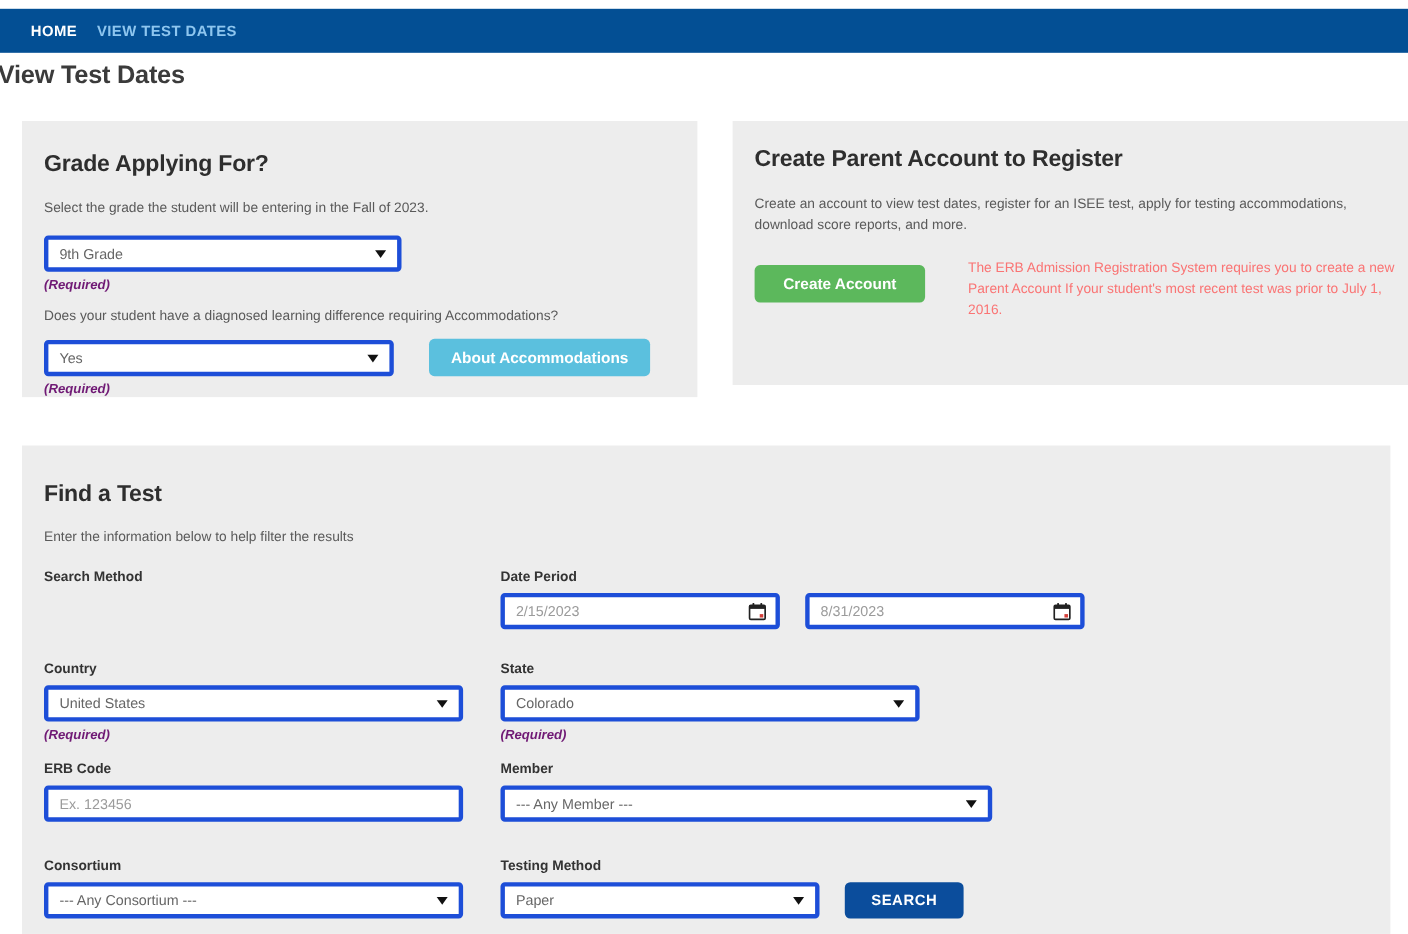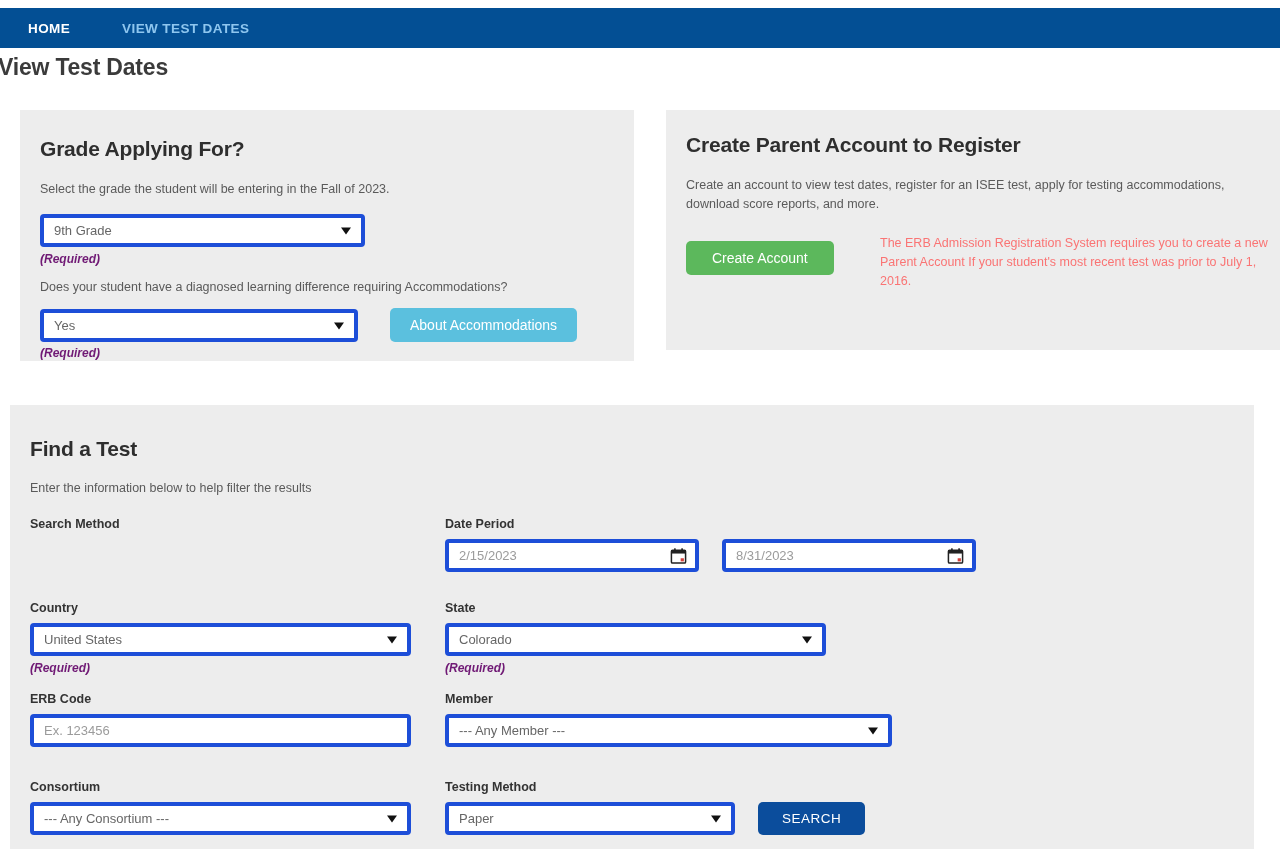--- a/index.html
+++ b/index.html
@@ -11,21 +11,20 @@
     overflow: hidden;
   }
 
   
   .navbar {
     position: absolute; left: 0; top: 8px;
     width: 1280px; height: 40px;
     background: #034f94;
     display: flex; align-items: center;
     padding-left: 28px;
-    gap: 34px;
   }
   .nav-link {
     font-size: 13.5px; font-weight: bold;
     letter-spacing: .4px;
     text-decoration: none;
     margin-right: 18px;
     white-space: nowrap;
   }
   .nav-link.home { color: #ffffff; }
   .nav-link.current { color: #8ec6ef; }
@@ -38,21 +37,21 @@
     letter-spacing: -0.2px;
   }
 
   
   .card {
     position: absolute;
     background: #ededed;
   }
   #card-grade  { left: 20px;  top: 110px; width: 614px; height: 251px; }
   #card-parent { left: 666px; top: 110px; width: 614px; height: 240px; }
-  #card-find   { left: 10px;  top: 405px; width: 1244px; height: 444px; }
+  #card-find   { left: 20px;  top: 405px; width: 1244px; height: 444px; }
 
   .card-title {
     font-size: 21px; font-weight: bold; color: #2e2e2e;
     margin: 0; padding: 0;
     letter-spacing: -0.2px;
   }
   .card-desc {
     font-size: 12.5px; color: #5a5a5a; line-height: 1.55;
     margin: 0;
   }
@@ -109,21 +108,21 @@
   .text-box .cal {
     position: absolute; right: 8px; top: 50%;
     transform: translateY(-50%);
     width: 17px; height: 17px;
   }
   .placeholder { color: #9b9b9b; }
 
   
   .btn {
     border: none; border-radius: 5px;
-    color: #ffffff; font-weight: normal;
+    color: #ffffff; font-weight: bold;
     cursor: pointer;
     display: inline-flex; align-items: center; justify-content: center;
     white-space: nowrap;
   }
   .btn-info { background: #5bc0de; font-size: 14px; height: 34px; padding: 0 20px; }
   .btn-success { background: #5cb85c; font-size: 14px; height: 34px; padding: 0 26px; }
   .btn-primary { background: #0b4d9c; font-size: 13.5px; height: 33px; padding: 0 24px;
                  letter-spacing: .5px; }
   .col-label { position: absolute; }
   .col-field { position: absolute; }

